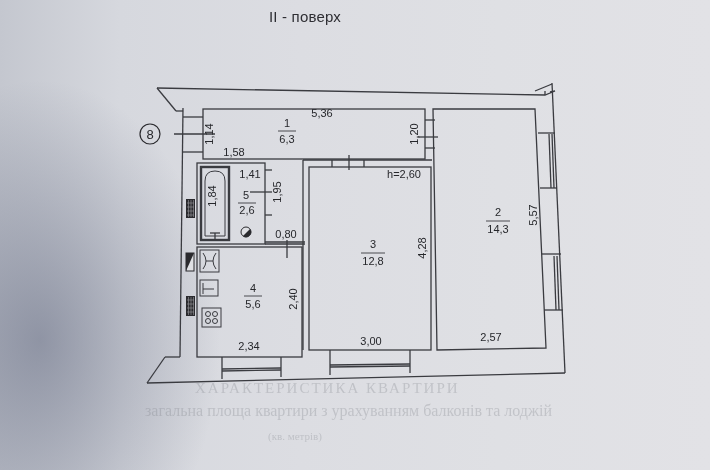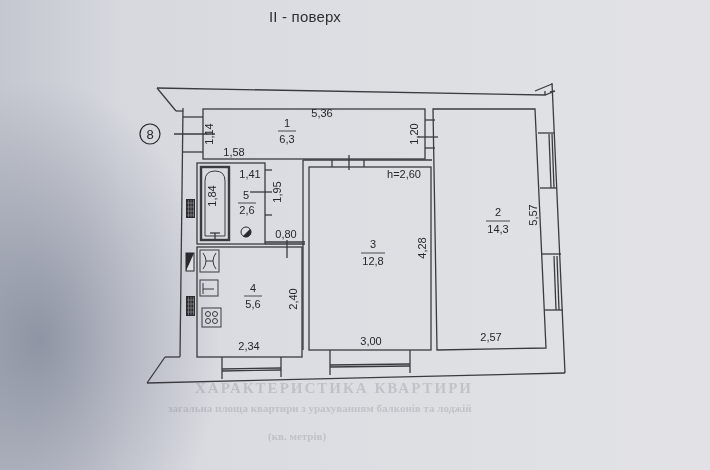--- a/index.html
+++ b/index.html
@@ -15,30 +15,30 @@
       linear-gradient(90deg, #c4c7cf 0px, #d6d8de 120px, #dcdde2 300px, #dfe0e4 500px, #e2e2e6 710px);
   }
   .title {
     position: absolute; left: 0; width: 610px; top: 8px; text-align: center;
     font-size: 15px; color: #2e2e33; letter-spacing: 0.2px;
   }
   svg.plan { position: absolute; left: 0; top: 0; }
   svg.plan text { font-family: "Liberation Sans", sans-serif; fill: #26272b; }
   .faded {
     position: absolute; font-family: "Liberation Serif", serif; color: rgba(120,122,130,0.28);
-    white-space: nowrap; font-weight: bold;
+    white-space: nowrap; font-weight: normal;
   }
 </style>
 </head>
 <body>
 
 <div class="paper"></div>
 
 <div class="faded" style="left:195px; top:380px; font-size:15px; letter-spacing:2px;">ХАРАКТЕРИСТИКА КВАРТИРИ</div>
-<div class="faded" style="left:168px; top:402px; font-size:11px;">загальна площа квартири з урахуванням балконів та лоджій</div>
+<div class="faded" style="left:145px; top:402px; font-size:16px;">загальна площа квартири з урахуванням балконів та лоджій</div>
 <div class="faded" style="left:268px; top:430px; font-size:11px;">(кв. метрів)</div>
 
 <div class="title">II - поверх</div>
 
 <svg class="plan" width="710" height="470" viewBox="0 0 710 470">
   <g stroke="#3a3b40" stroke-width="1.3" fill="none">
 
     <polyline points="157,88 545,95 555,91 550,92"></polyline>
     <line x1="157" y1="88" x2="176" y2="111"></line>
     <polyline points="545,91 545,95"></polyline>

